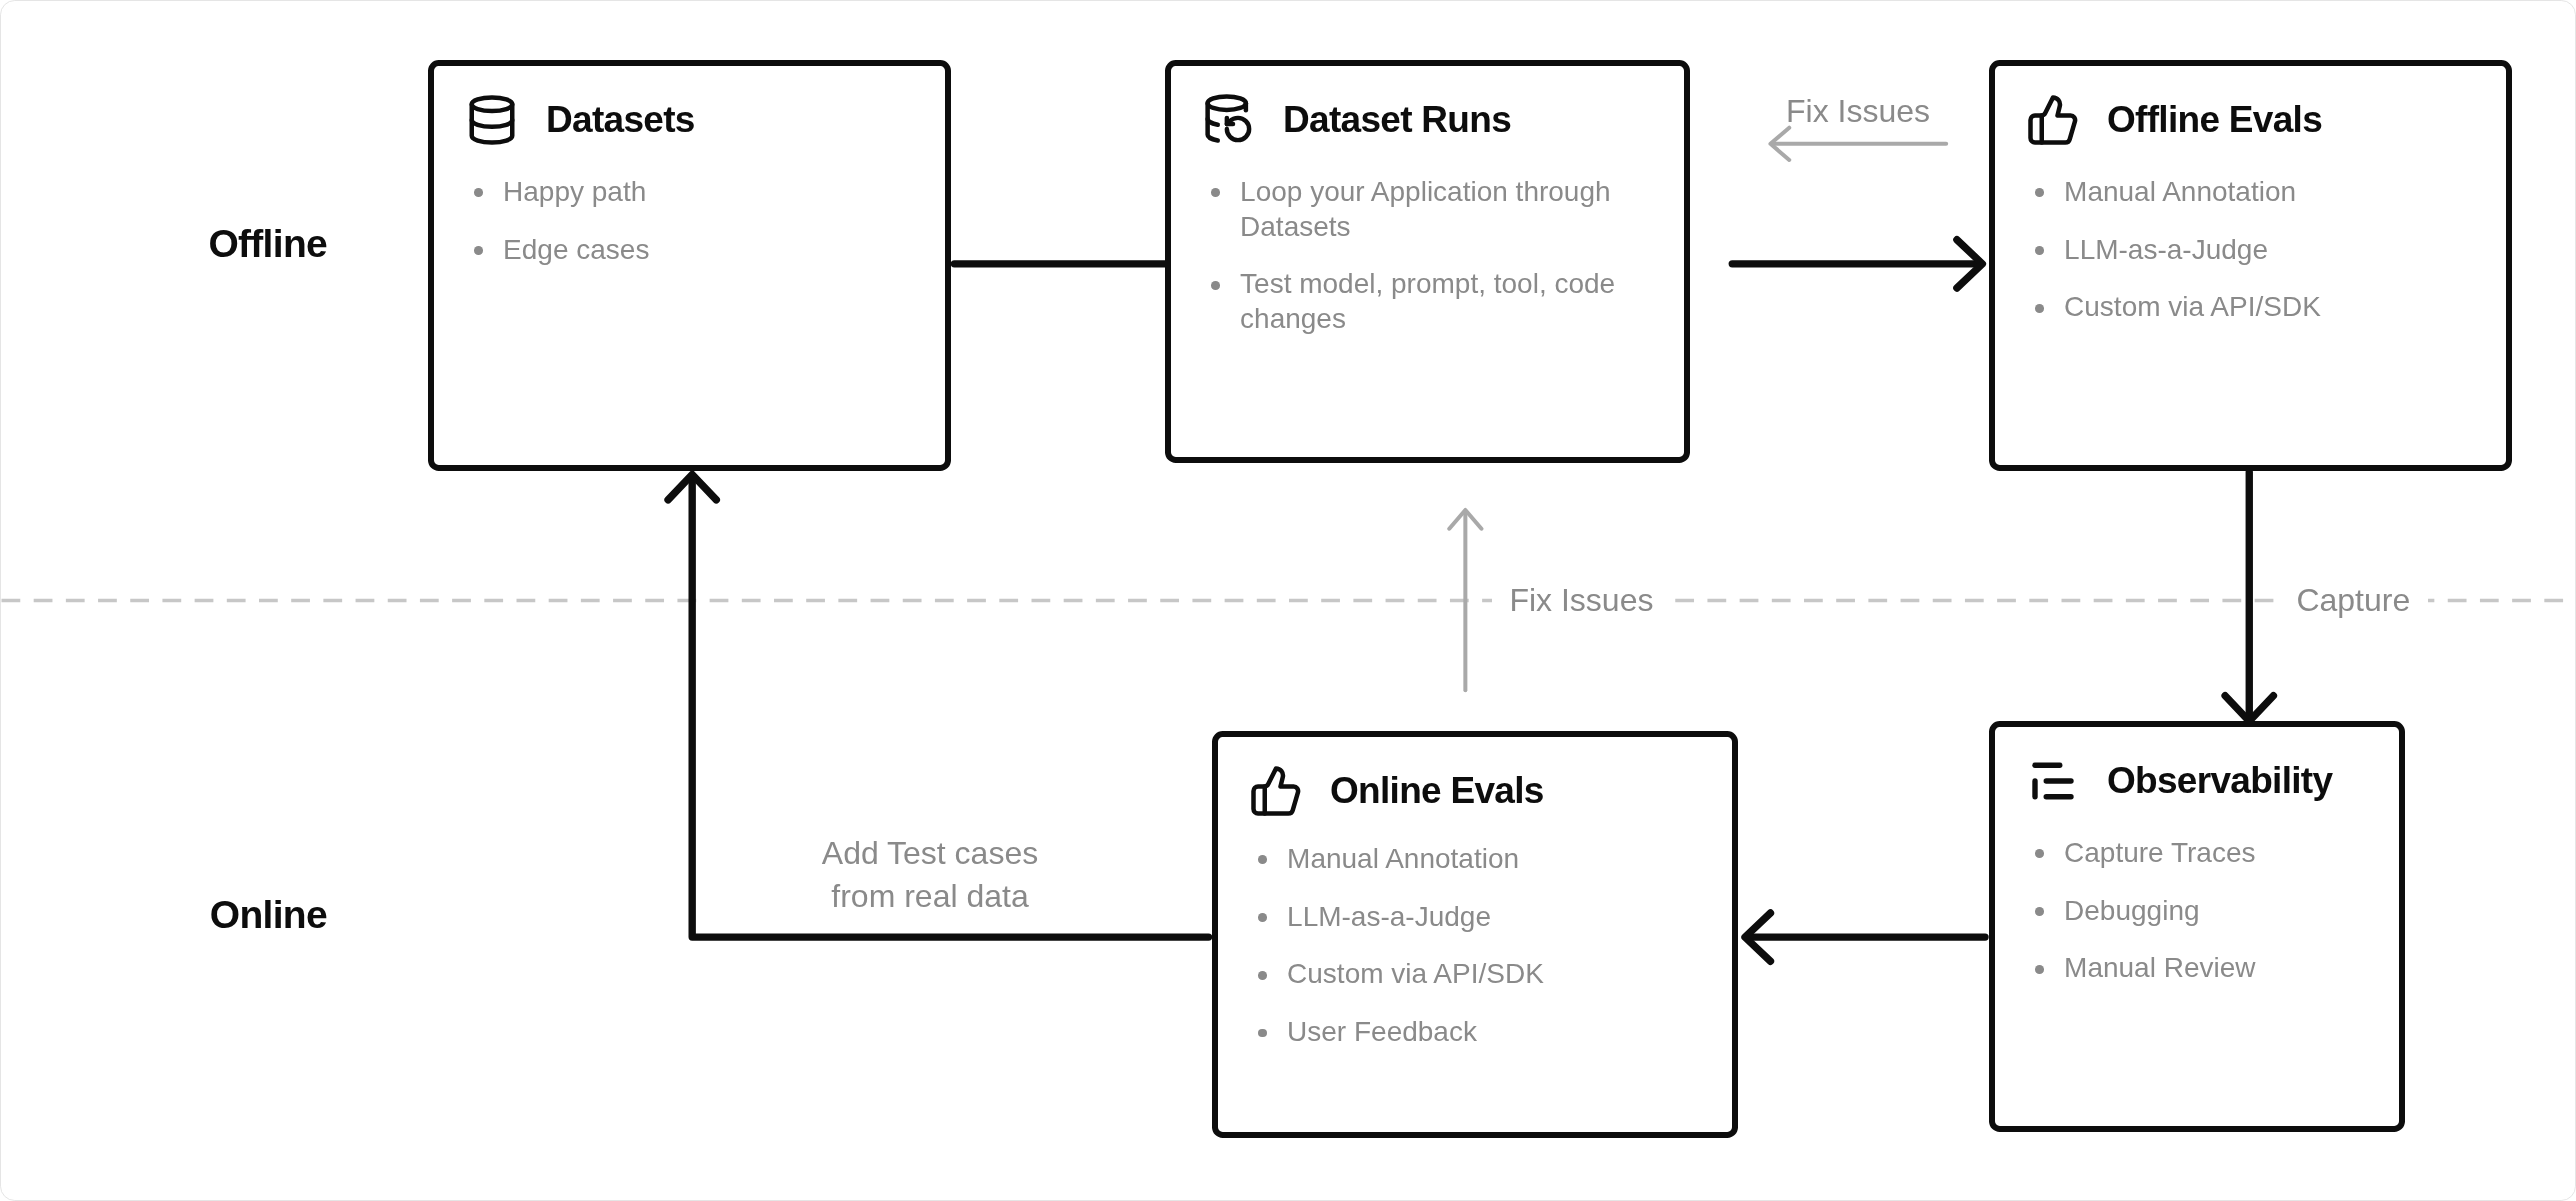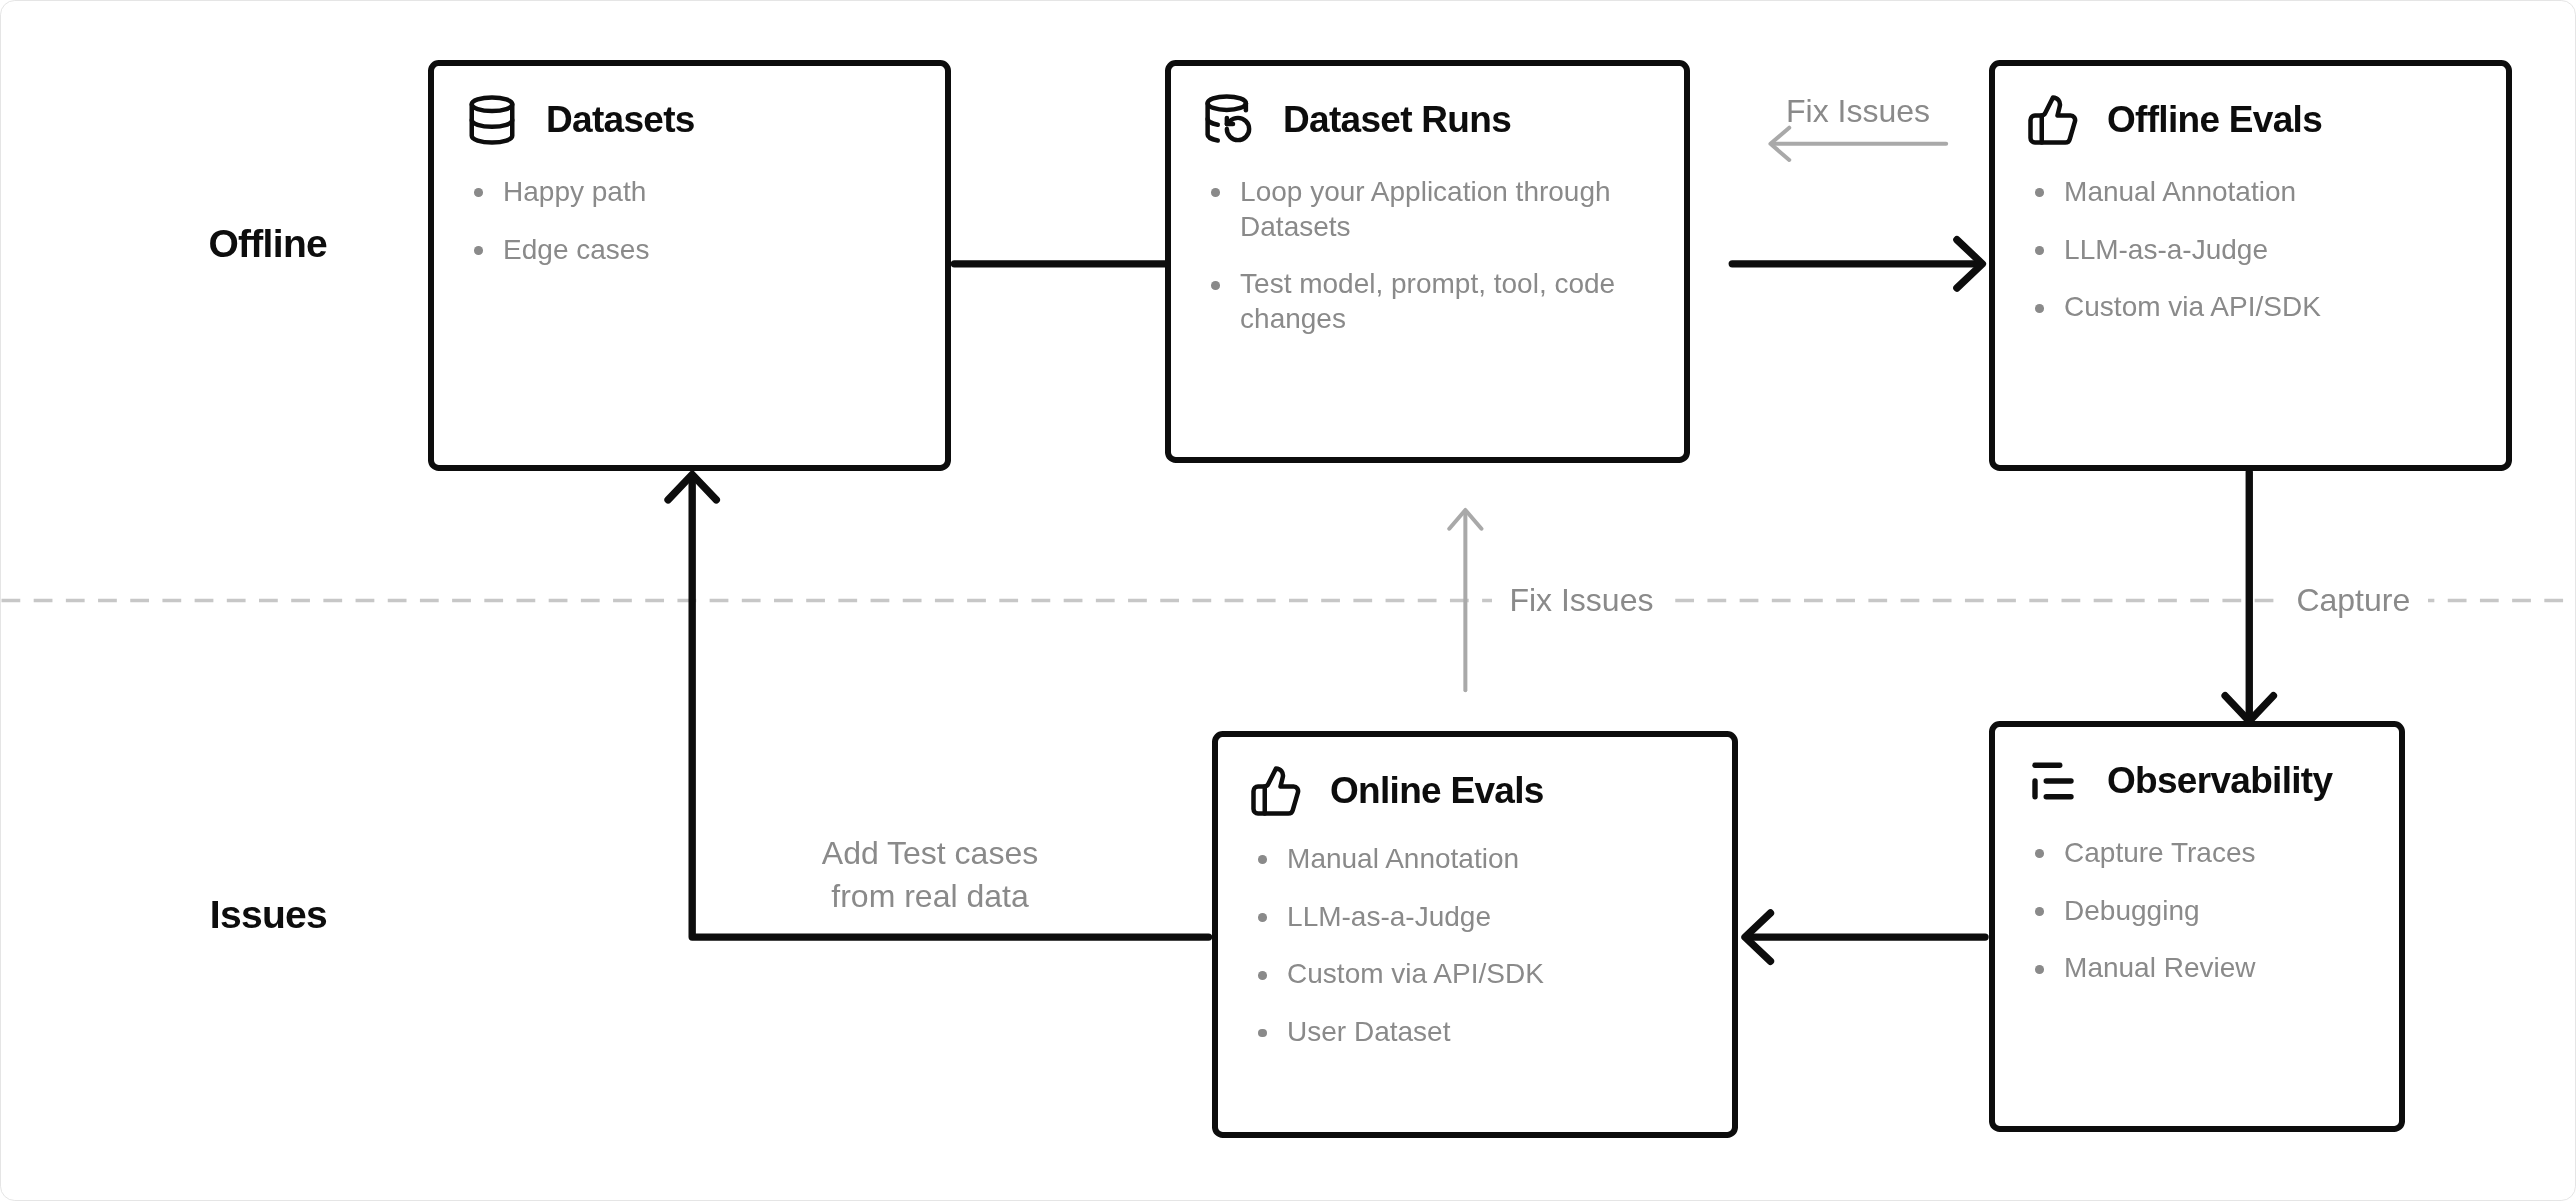--- a/index.html
+++ b/index.html
@@ -82,21 +82,21 @@
       <path class="edge-gray" d="M2666 189 L2638 213 L2666 237"></path>
     </g>
 
     <g>
       <path class="edge-gray" d="M2183 1028 V765"></path>
       <path class="edge-gray" d="M2159 787 L2183 759 L2207 787"></path>
     </g>
   </svg>
 
   <div class="section-label" style="left:111px;top:221px;">Offline</div>
-  <div class="section-label" style="left:111px;top:892px;">Issues</div>
+  <div class="section-label" style="left:111px;top:892px;">Online</div>
 
   <div class="node" style="left:427px;top:59px;width:523px;height:411px;">
     <div class="node-header">
       <svg viewBox="0 0 24 24" fill="none" stroke="currentColor" stroke-width="2" stroke-linecap="round" stroke-linejoin="round">
         <ellipse cx="12" cy="5" rx="9" ry="3"></ellipse>
         <path d="M3 5v14a9 3 0 0 0 18 0V5"></path>
         <path d="M3 12a9 3 0 0 0 18 0"></path>
       </svg>
       <span class="node-title">Datasets</span>
     </div>
@@ -178,21 +178,21 @@
         <li>
           <span class="dot"></span>
           <span class="txt">LLM-as-a-Judge</span>
         </li>
         <li>
           <span class="dot"></span>
           <span class="txt">Custom via API/SDK</span>
         </li>
         <li>
           <span class="dot"></span>
-          <span class="txt">User Dataset</span>
+          <span class="txt">User Feedback</span>
         </li>
       </ul>
   </div>
 
   <div class="node" style="left:1988px;top:684px;width:416px;height:411px;margin-top:36px;">
     <div class="node-header">
       <svg viewBox="0 0 24 24" fill="none" stroke="currentColor" stroke-width="2.4" stroke-linecap="round">
         <path d="M4 5h11"></path>
         <path d="M4 12v7"></path>
         <path d="M9 12h11"></path>

